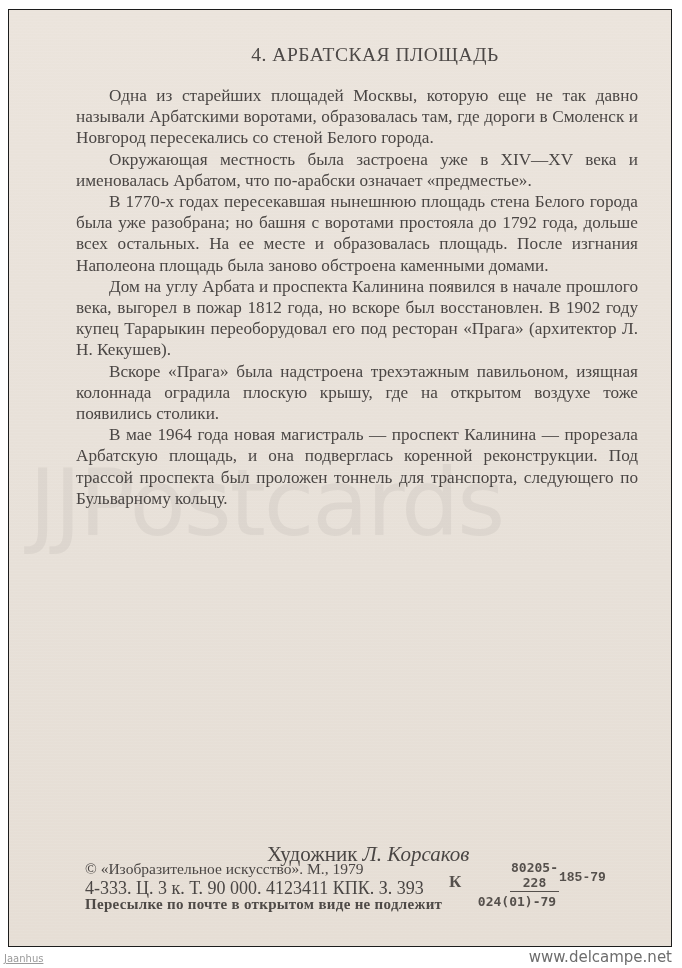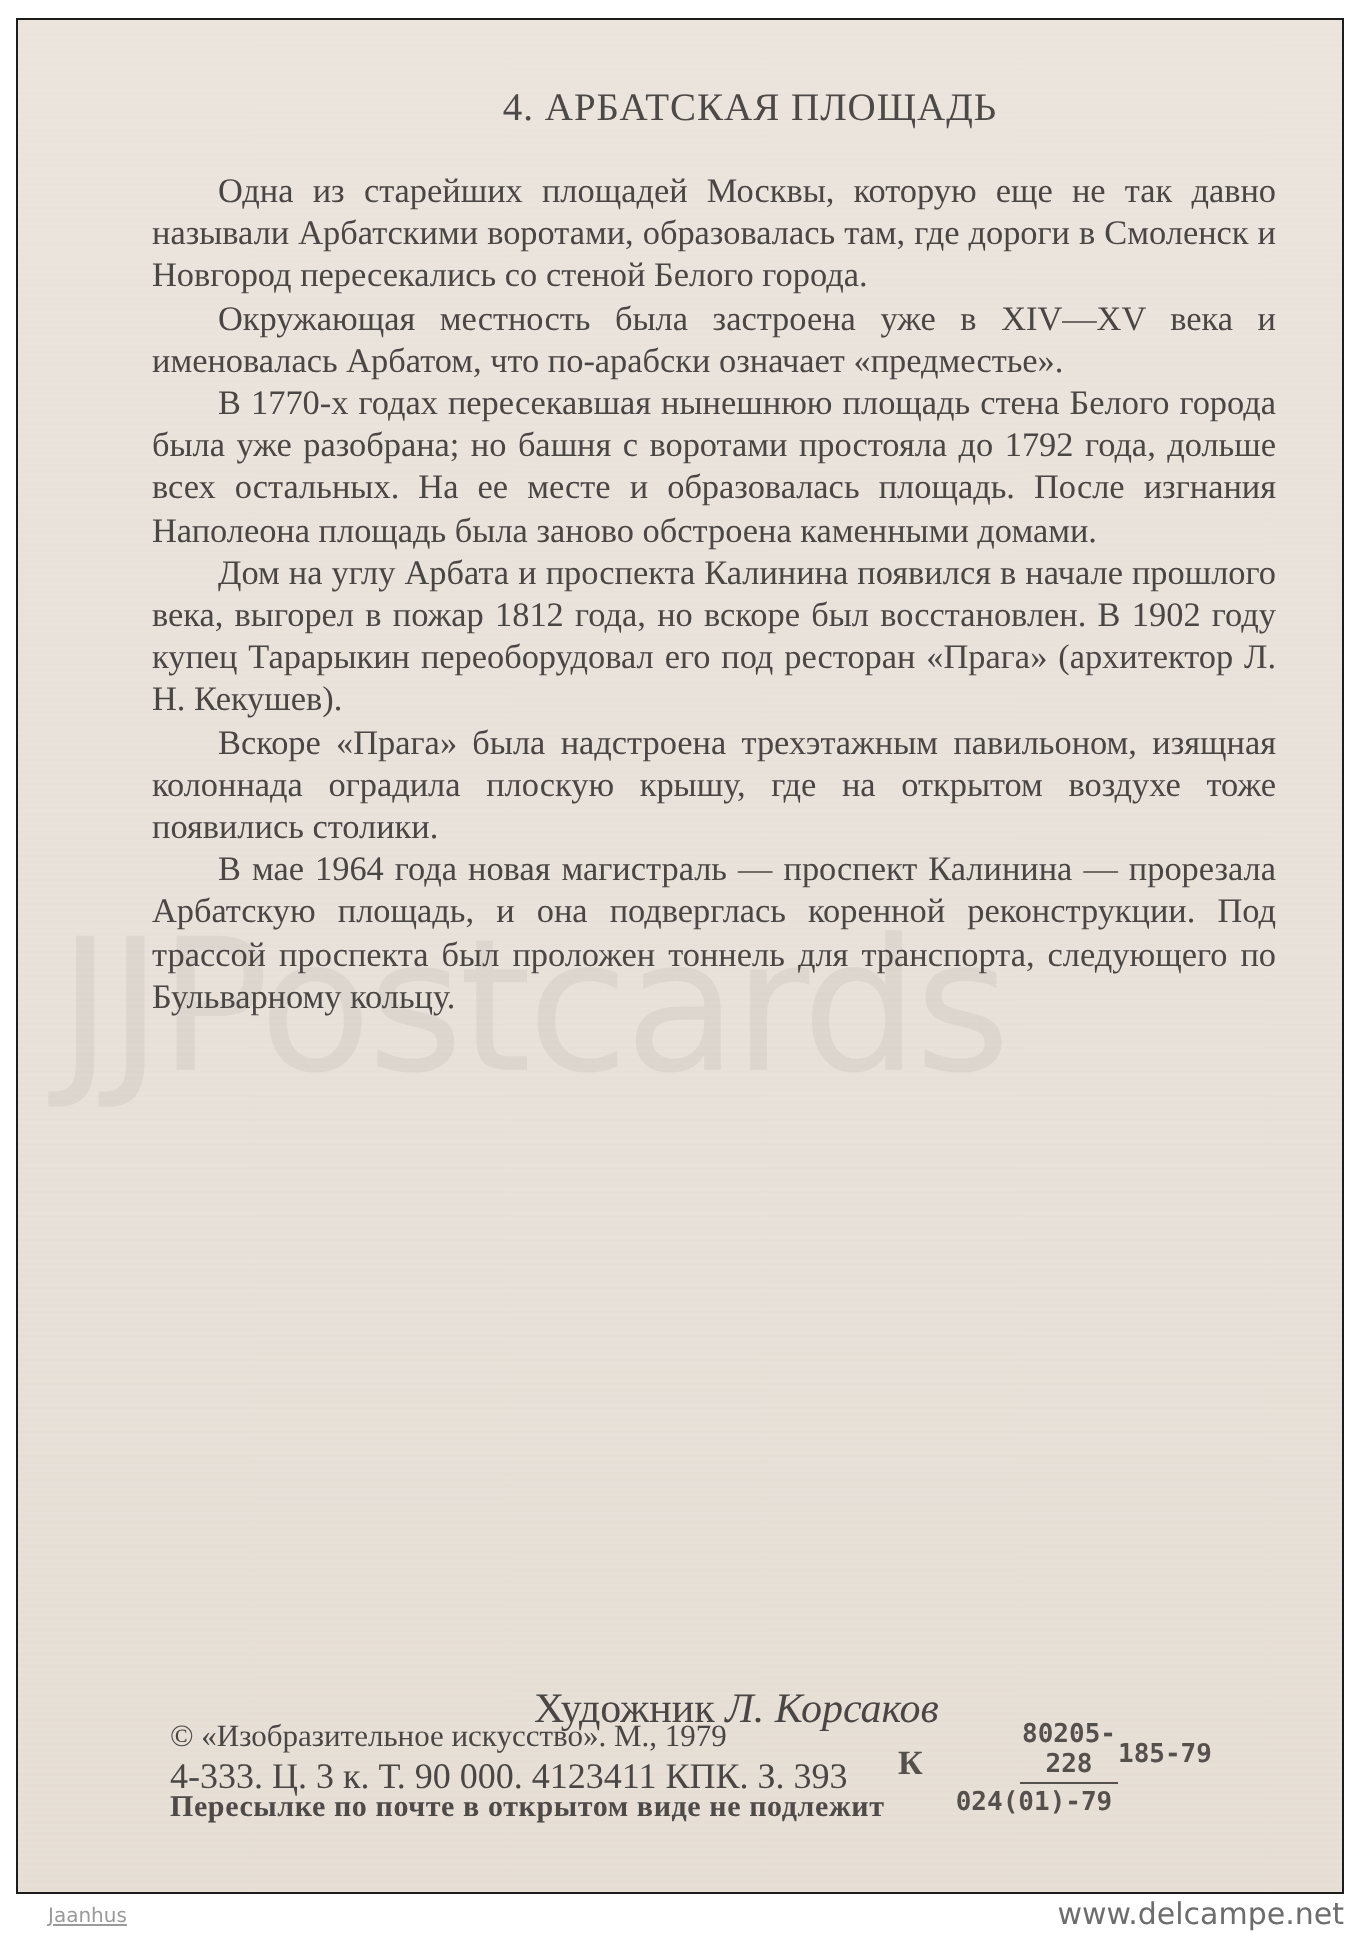--- a/index.html
+++ b/index.html
@@ -33,22 +33,22 @@
     .artist { position: absolute; left: 182px; top: 0; font-size: 21px; white-space: nowrap; }
     .artist em { font-style: italic; }
     .pub { position: absolute; left: 0; top: 18px; font-size: 15.5px; white-space: nowrap; }
     .code1 { position: absolute; left: 0; top: 36px; font-size: 18px; white-space: nowrap; }
     .notice { position: absolute; left: 0; top: 54px; font-size: 15px; white-space: nowrap; font-weight: bold; color: #4e4a47; letter-spacing: 0.3px; }
     .catalog { position: absolute; left: 364px; top: 18px; height: 40px; font-family: "DejaVu Sans Mono", "Liberation Mono", monospace; font-weight: bold; color: #55504c; font-size: 13px; }
     .catalog .k { position: absolute; left: 0; top: 12px; font-family: "Liberation Serif", serif; font-size: 17px; }
     .catalog .frac { position: absolute; left: 26px; top: 0; width: 84px; text-align: center; }
     .catalog .num { border-bottom: 1.5px solid #55504c; padding-bottom: 1px; margin-left: 35px; }
     .catalog .den { padding-top: 2px; text-align: center; }
-    .catalog .suffix { position: absolute; left: 110px; top: 10px; white-space: nowrap; }
-    .footer-left { position: absolute; left: 24px; top: 953px; font-family: "DejaVu Sans", sans-serif; font-size: 10px; color: #9a9a9a; text-decoration: underline; }
+    .catalog .suffix { position: absolute; left: 110px; top: 10px; white-space: nowrap; font-family: Liberation Mono, monospace; }
+    .footer-left { position: absolute; left: 4px; top: 953px; font-family: "DejaVu Sans", sans-serif; font-size: 10px; color: #9a9a9a; text-decoration: underline; }
     .footer-right { position: absolute; right: 10px; top: 948px; font-family: "DejaVu Sans", sans-serif; font-size: 15px; color: #6d6d6d; }
   </style>
 </head>
 <body>
 
 <div class="card">
   <div class="watermark">JJPostcards</div>
 
   <div class="title">4. АРБАТСКАЯ ПЛОЩАДЬ</div>
 

